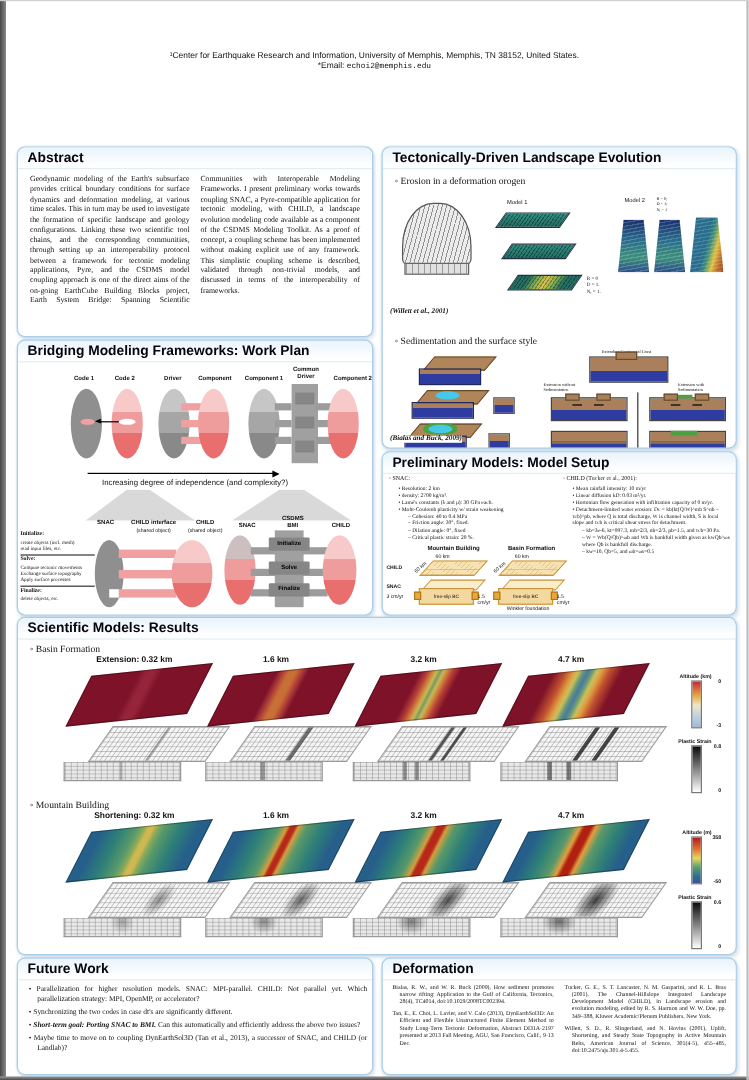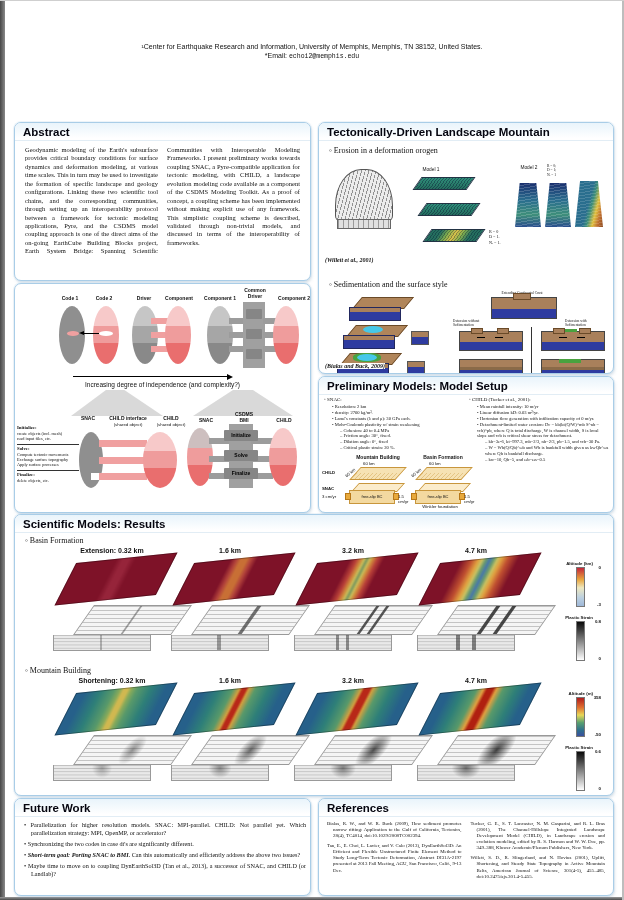--- a/index.html
+++ b/index.html
@@ -174,20 +174,21 @@
     <div class="affil">¹Center for Earthquake Research and Information, University of Memphis, Memphis, TN 38152, United States.</div>
     <div class="email"><span>*Email:</span> <span class="mono">echoi2@memphis.edu</span></div>
   </div>
 
   <div class="panel" style="left:14px;top:122px;width:295px;height:157px;">
     <div class="ph">Abstract</div>
     <div class="pb abs-text">Geodynamic modeling of the Earth's subsurface provides critical boundary conditions for surface dynamics and deformation modeling, at various time scales. This in turn may be used to investigate the formation of specific landscape and geology configurations. Linking these two scientific tool chains, and the corresponding communities, through setting up an interoperability protocol between a framework for tectonic modeling applications, Pyre, and the CSDMS model coupling approach is one of the direct aims of the on-going EarthCube Building Blocks project, Earth System Bridge: Spanning Scientific Communities with Interoperable Modeling Frameworks. I present preliminary works towards coupling SNAC, a Pyre-compatible application for tectonic modeling, with CHILD, a landscape evolution modeling code available as a component of the CSDMS Modeling Toolkit. As a proof of concept, a coupling scheme has been implemented without making explicit use of any framework. This simplistic coupling scheme is described, validated through non-trivial models, and discussed in terms of the interoperability of frameworks.</div>
   </div>
 
   <div class="panel" style="left:14px;top:283px;width:295px;height:228px;">
+    <div class="ph">Bridging Modeling Frameworks: Work Plan</div>
     <div class="pb wp-fig">
 
       <div class="lbl" style="left:33px;top:12px;width:44px;">Code 1</div>
       <div class="lbl" style="left:67px;top:12px;width:44px;">Code 2</div>
       <div class="lbl" style="left:107px;top:12px;width:44px;">Driver</div>
       <div class="lbl" style="left:140px;top:12px;width:48px;">Component</div>
       <div class="lbl" style="left:182px;top:12px;width:46px;">Component 1</div>
       <div class="lbl" style="left:222px;top:4px;width:36px;"><span>Common</span><br><span>Driver</span></div>
       <div class="lbl" style="left:256px;top:12px;width:46px;">Component 2</div>
 
@@ -265,21 +266,21 @@
       <div class="tab" style="left:236px;top:172px;width:22px;height:6px;"></div>
       <div class="tab" style="left:236px;top:189px;width:22px;height:6px;"></div>
       <div class="wp-box" style="left:209px;top:146px;width:34px;height:11px;">Initialize</div>
       <div class="wp-box" style="left:209px;top:166px;width:34px;height:11px;">Solve</div>
       <div class="wp-box" style="left:209px;top:184px;width:34px;height:11px;">Finalize</div>
       <div class="el el-pink" style="left:254px;top:144px;width:28px;height:58px;"></div>
     </div>
   </div>
 
   <div class="panel" style="left:318px;top:122px;width:294px;height:250px;">
-    <div class="ph">Tectonically-Driven Landscape Mountain</div>
+    <div class="ph">Tectonically-Driven Landscape Evolution</div>
     <div class="pb" style="height:230px;">
       <div class="sub-bullet" style="position:absolute;left:4px;top:2px;">Erosion in a deformation orogen</div>
 
       <div class="mtn" style="left:16px;top:28px;width:56px;height:50px;"></div>
       <div class="mtn-base" style="left:18px;top:78px;width:52px;height:8px;"></div>
 
       <div class="lbl" style="left:92px;top:26px;width:40px;font-size:4.8px;font-weight:normal;">Model 1</div>
       <div class="strip" style="left:98px;top:36px;"></div>
       <div class="strip" style="left:103px;top:62px;"></div>
       <div class="strip strip3" style="left:108px;top:88px;"></div>
@@ -567,21 +568,21 @@
     <div class="ph">Future Work</div>
     <ul class="fw pb">
       <li>Parallelization for higher resolution models. SNAC: MPI-parallel. CHILD: Not parallel yet. Which parallelization strategy: MPI, OpenMP, or accelerator?</li>
       <li>Synchronizing the two codes in case dt's are significantly different.</li>
       <li><span class="b i">Short-term goal: Porting SNAC to BMI.</span><span> Can this automatically and efficiently address the above two issues?</span></li>
       <li>Maybe time to move on to coupling DynEarthSol3D (Tan et al., 2013), a successor of SNAC, and CHILD (or Landlab)?</li>
     </ul>
   </div>
 
   <div class="panel" style="left:318px;top:798px;width:294px;height:96px;">
-    <div class="ph">References</div>
+    <div class="ph">Deformation</div>
     <div class="refs pb">
       <div class="ref-item">Bialas, R. W., and W. R. Buck (2009), How sediment promotes narrow rifting: Application to the Gulf of California, Tectonics, 28(4), TC4014, doi:10.1029/2008TC002394.</div>
       <div class="ref-item">Tan, E., E. Choi, L. Lavier, and V. Calo (2013), DynEarthSol3D: An Efficient and Flexible Unstructured Finite Element Method to Study Long-Term Tectonic Deformation, Abstract DI31A-2197 presented at 2013 Fall Meeting, AGU, San Francisco, Calif., 9-13 Dec.</div>
       <div class="ref-item">Tucker, G. E., S. T. Lancaster, N. M. Gasparini, and R. L. Bras (2001), The Channel-Hillslope Integrated Landscape Development Model (CHILD), in Landscape erosion and evolution modeling, edited by R. S. Harmon and W. W. Doe, pp. 349–388, Kluwer Academic/Plenum Publishers, New York.</div>
       <div class="ref-item">Willett, S. D., R. Slingerland, and N. Hovius (2001), Uplift, Shortening, and Steady State Topography in Active Mountain Belts, American Journal of Science, 301(4-5), 455–485, doi:10.2475/ajs.301.4-5.455.</div>
     </div>
   </div>
 </div>
 
 </body></html>

